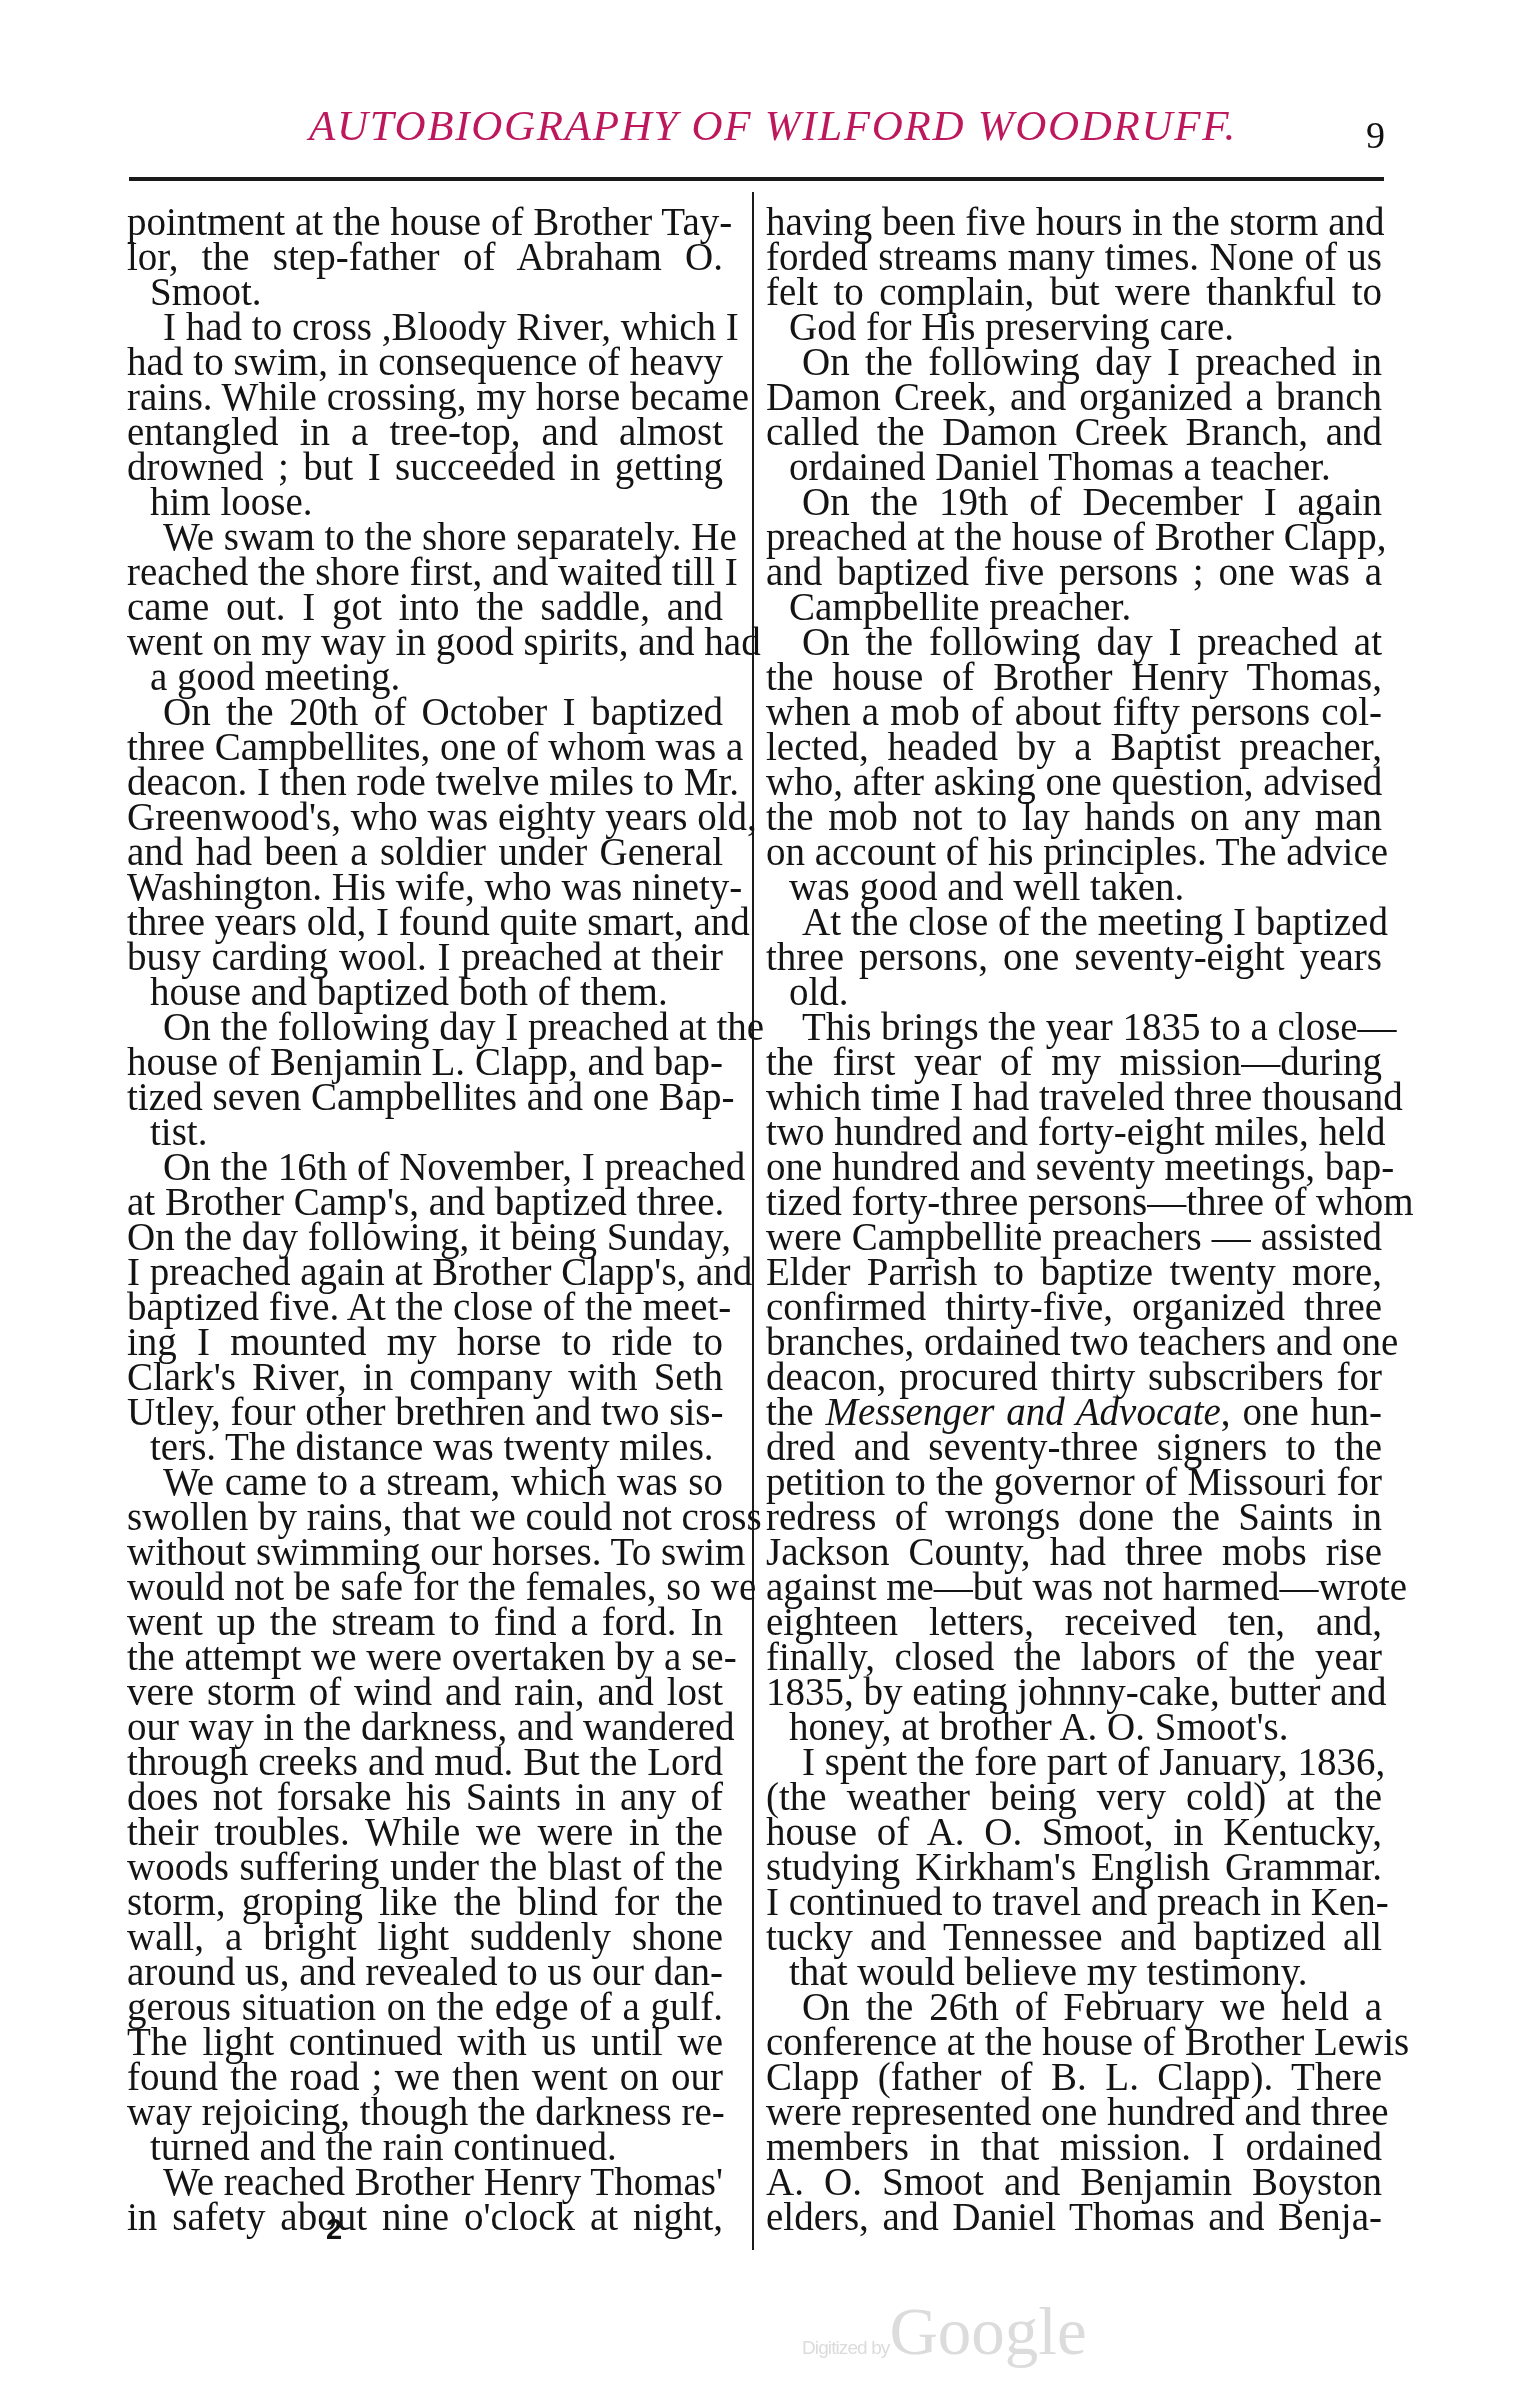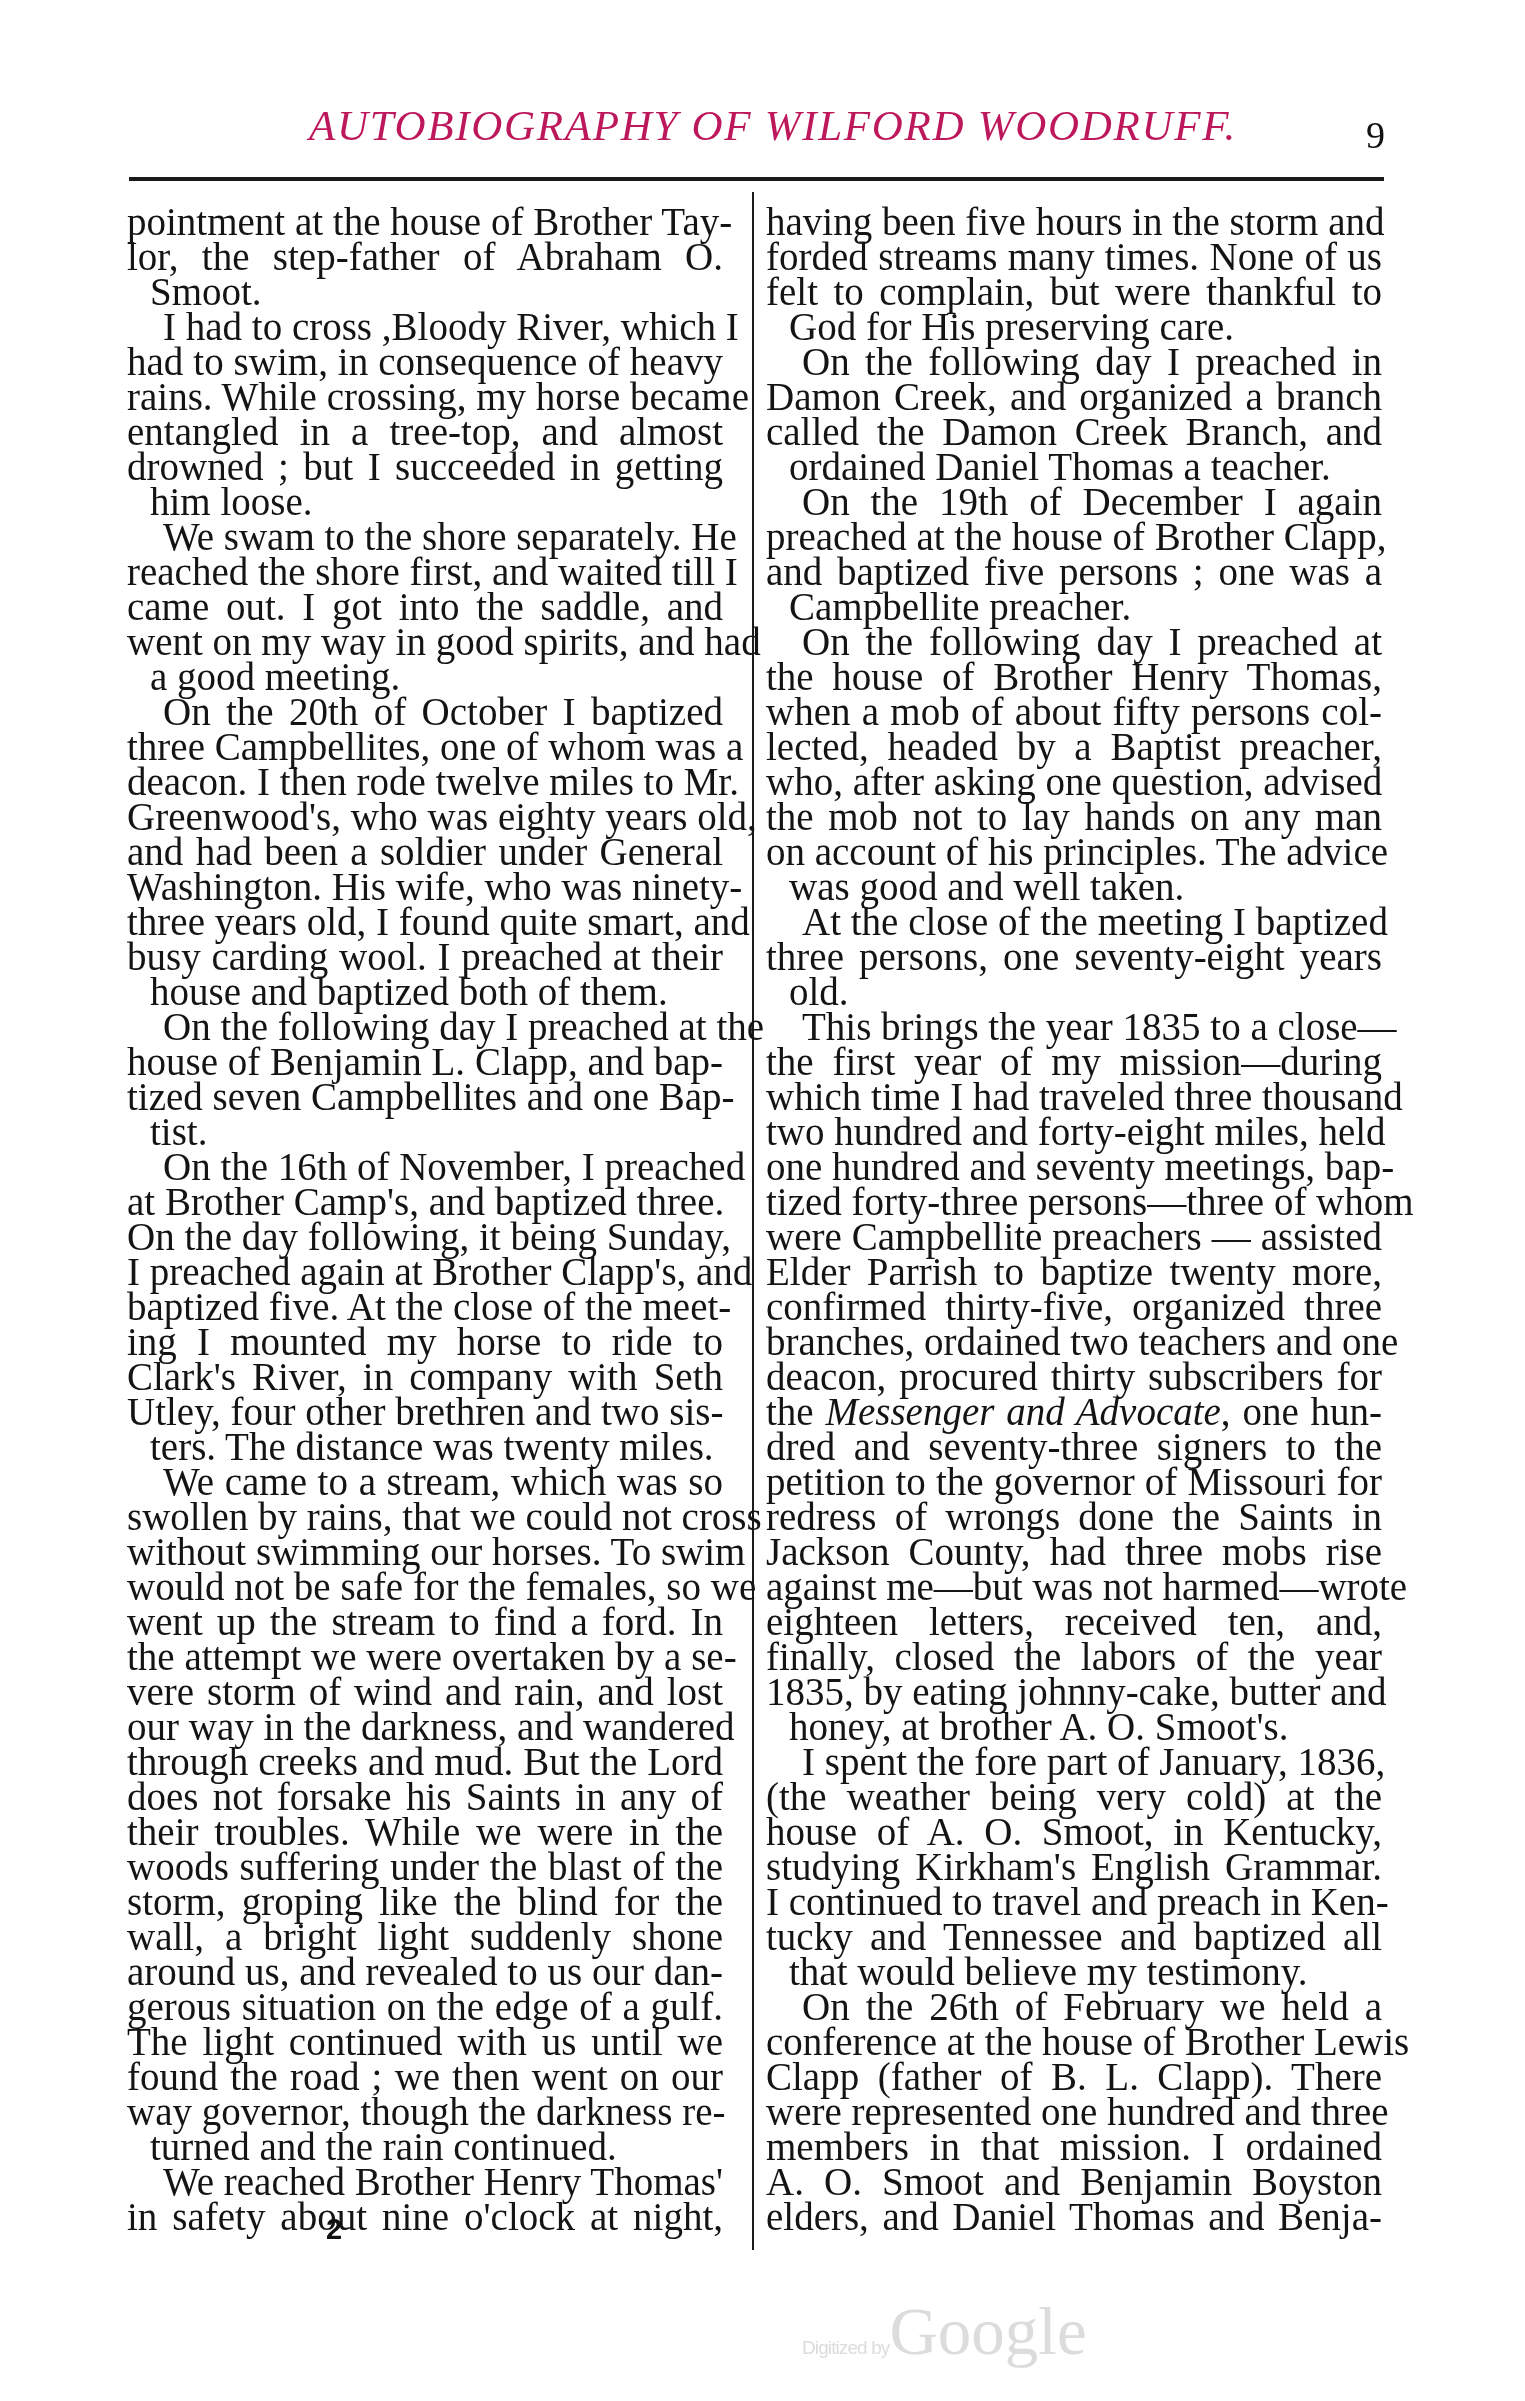--- a/index.html
+++ b/index.html
@@ -105,21 +105,21 @@
       <span class="line">through creeks and mud. But the Lord</span>
       <span class="line">does not forsake his Saints in any of</span>
       <span class="line">their troubles. While we were in the</span>
       <span class="line">woods suffering under the blast of the</span>
       <span class="line">storm, groping like the blind for the</span>
       <span class="line">wall, a bright light suddenly shone</span>
       <span class="line">around us, and revealed to us our dan-</span>
       <span class="line">gerous situation on the edge of a gulf.</span>
       <span class="line">The light continued with us until we</span>
       <span class="line">found the road ; we then went on our</span>
-      <span class="line">way governor, though the darkness re-</span>
+      <span class="line">way rejoicing, though the darkness re-</span>
       <span class="line last">turned and the rain continued.</span>
       <span class="line indent">We reached Brother Henry Thomas'</span>
       <span class="line">in safety about nine o'clock at night,</span>
     </div>
   <div class="column col-right" id="col-right">
       <span class="line">having been five hours in the storm and</span>
       <span class="line">forded streams many times. None of us</span>
       <span class="line">felt to complain, but were thankful to</span>
       <span class="line last">God for His preserving care.</span>
       <span class="line indent">On the following day I preached in</span>

